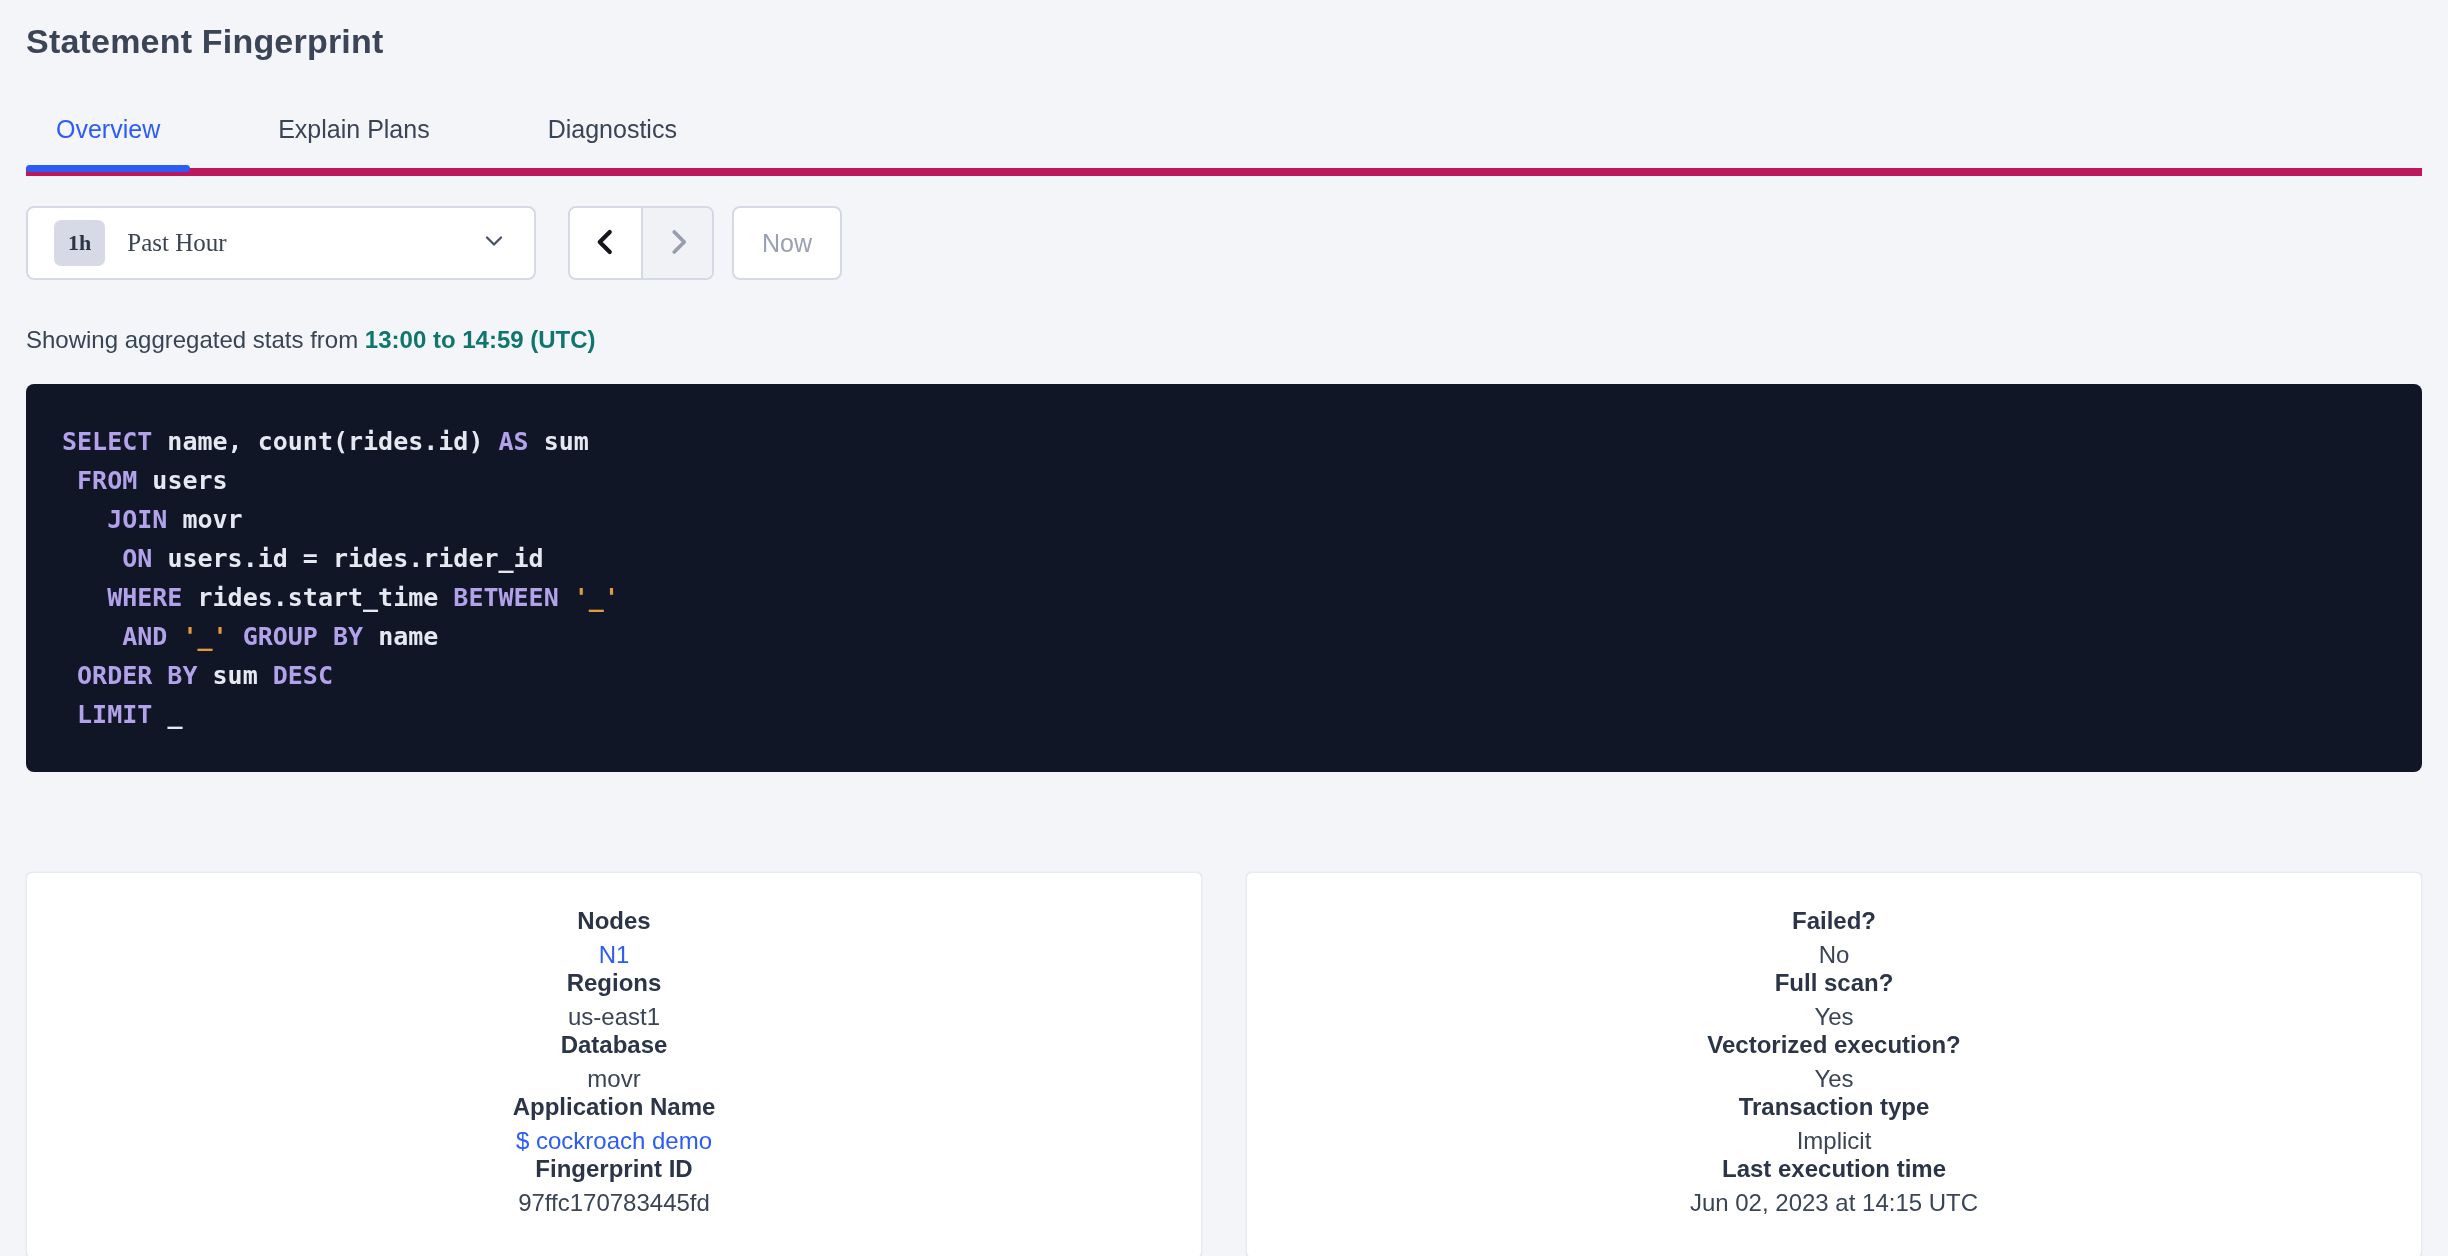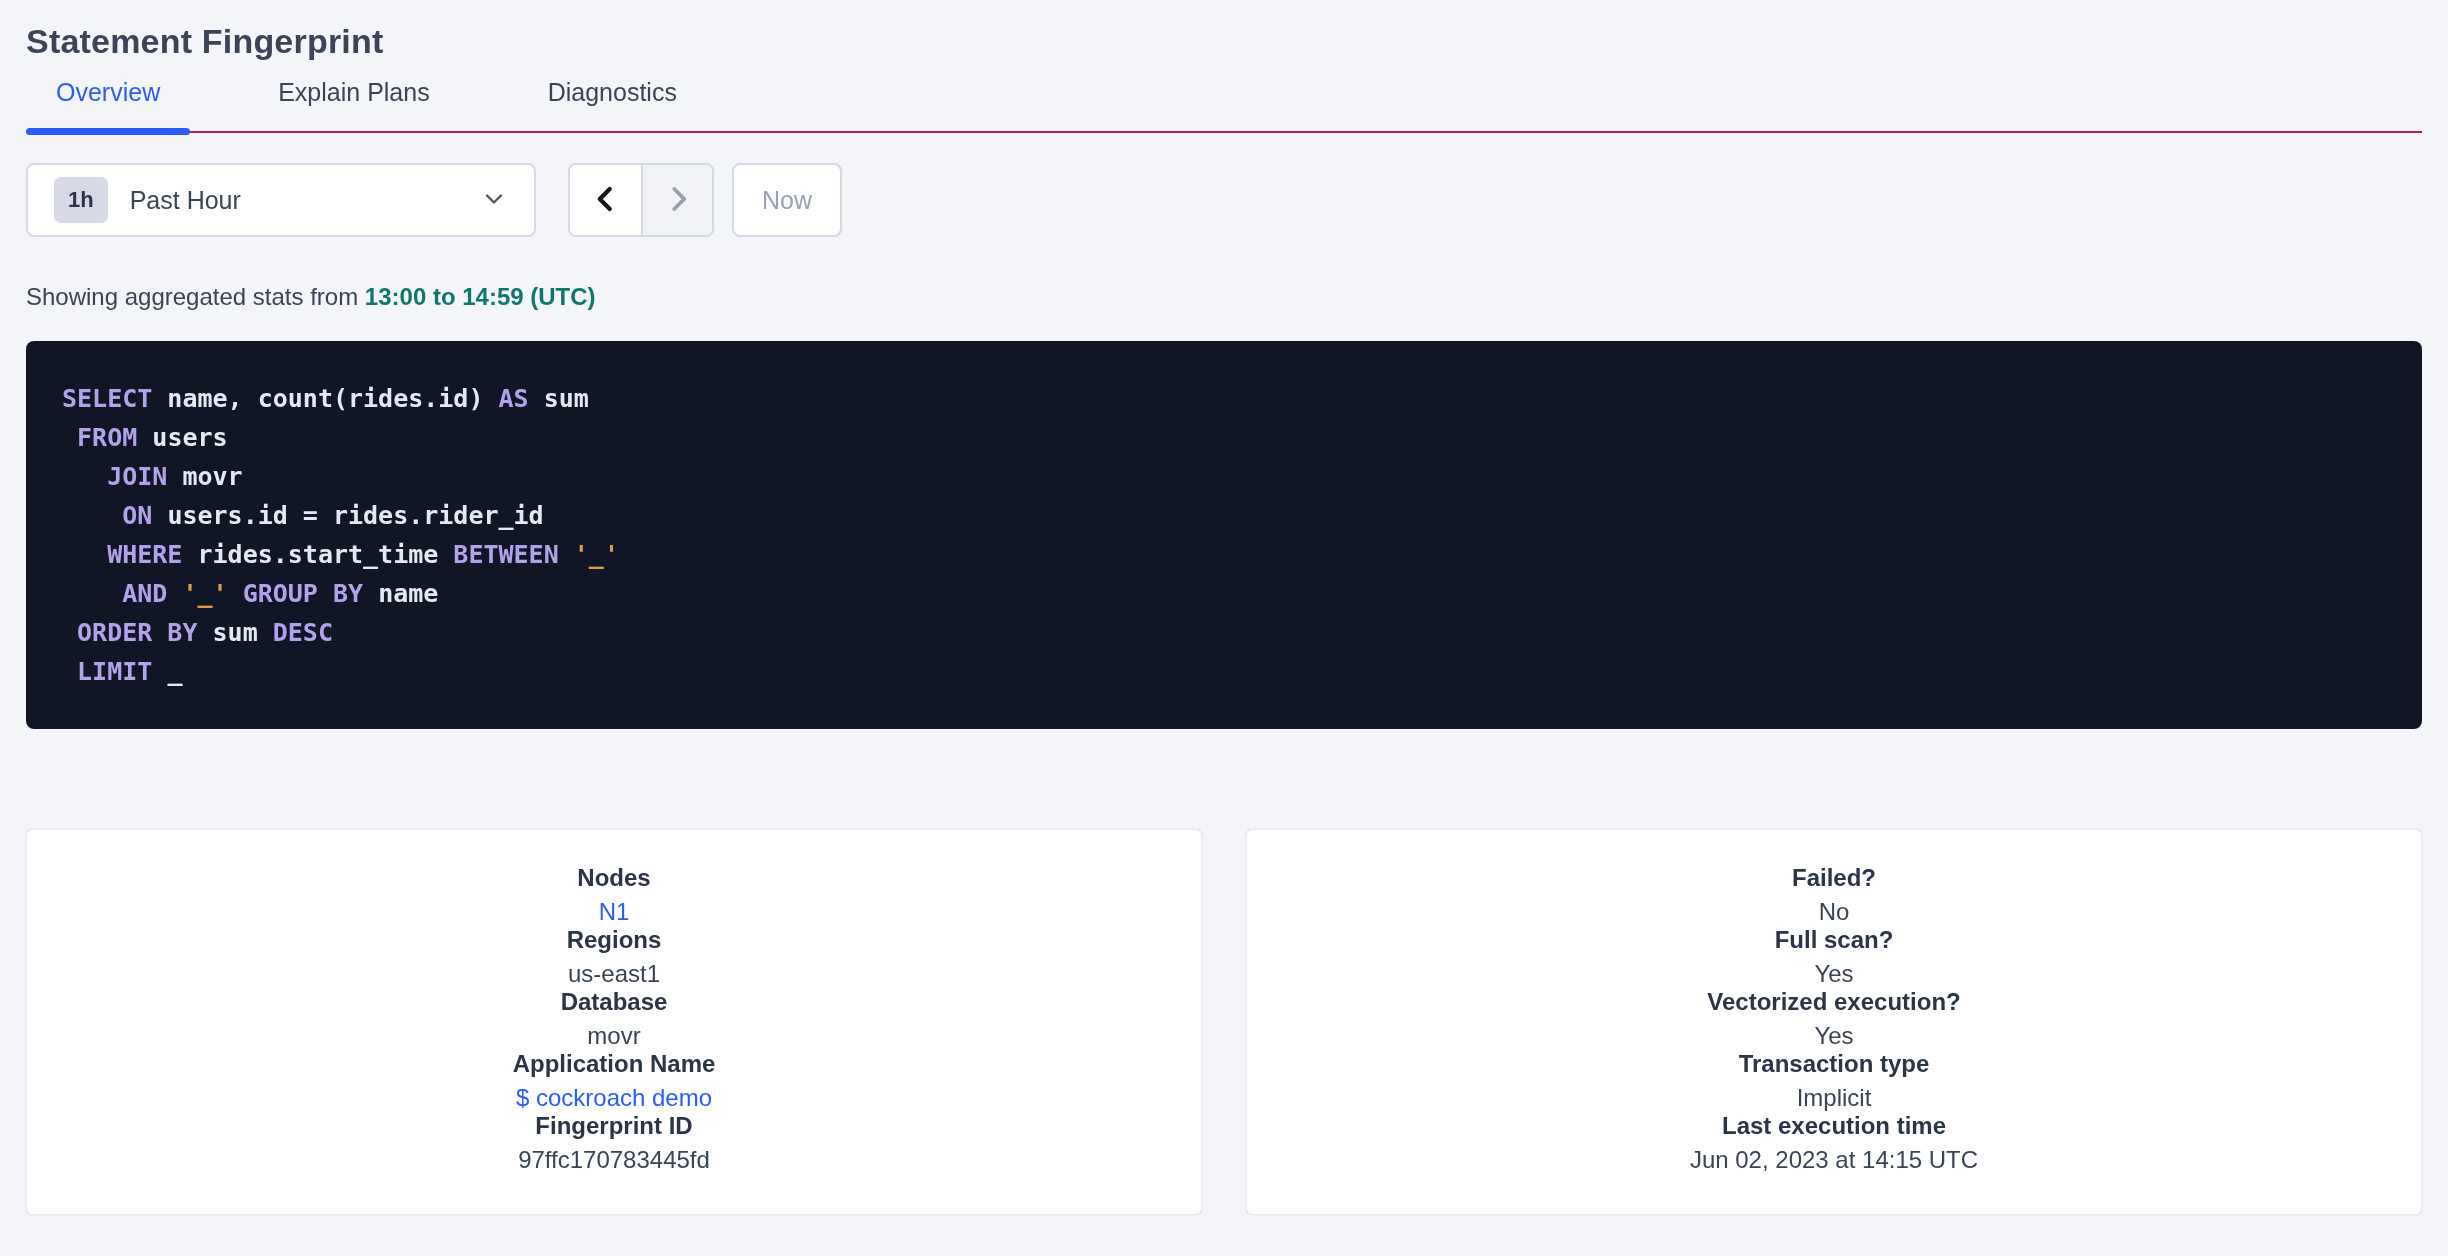--- a/index.html
+++ b/index.html
@@ -16,23 +16,23 @@
   .page-title {
     padding-top:22px;
     font-size:34px;
     font-weight:700;
     color:#3b4557;
     letter-spacing:.2px;
   }
 
   
   .tabs {
-    margin-top:17px;
+    margin-top:54px;
     display:flex;
-    border-bottom:2px solid #be185d;
+    border-bottom:8px solid #be185d;
   }
   .tab {
     position:relative;
     font-size:25px;
     font-weight:500;
     color:#394455;
     padding:0 30px 24px 30px;
     margin-right:58px;
     cursor:pointer;
   }
@@ -49,21 +49,21 @@
   
   .controls { margin-top:30px; display:flex; align-items:center; }
   .time-dropdown {
     width:510px; height:74px;
     background:#fff;
     border:2px solid #d5d8e5;
     border-radius:8px;
     display:flex; align-items:center;
     padding:4px 26px;
     cursor:pointer;
-    font-family:Liberation Sans, sans-serif;
+    font-family:Liberation Serif, serif;
   }
   .time-badge {
     background:#d7dae6;
     color:#2b3547;
     font-weight:700;
     font-size:22px;
     padding:10px 14px;
     border-radius:7px;
   }
   .time-label { margin-left:22px; font-size:25px; color:#394455; }

